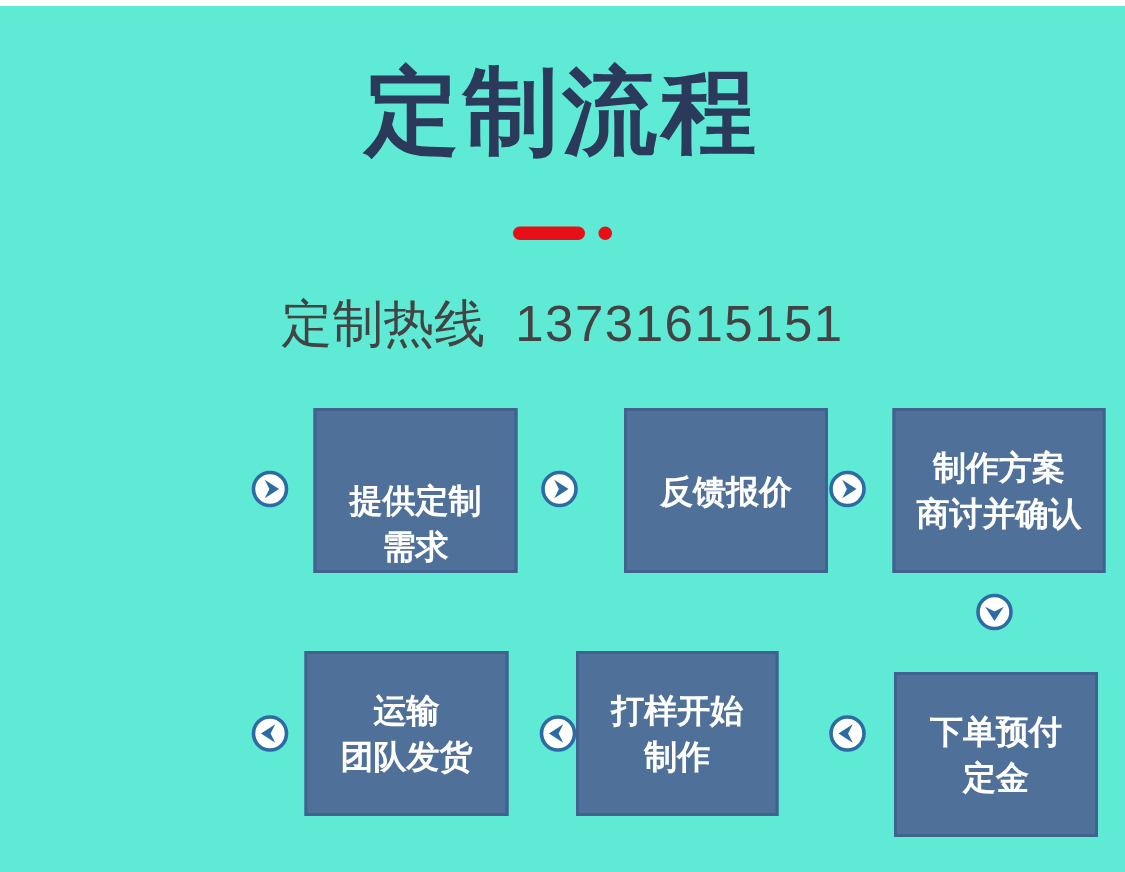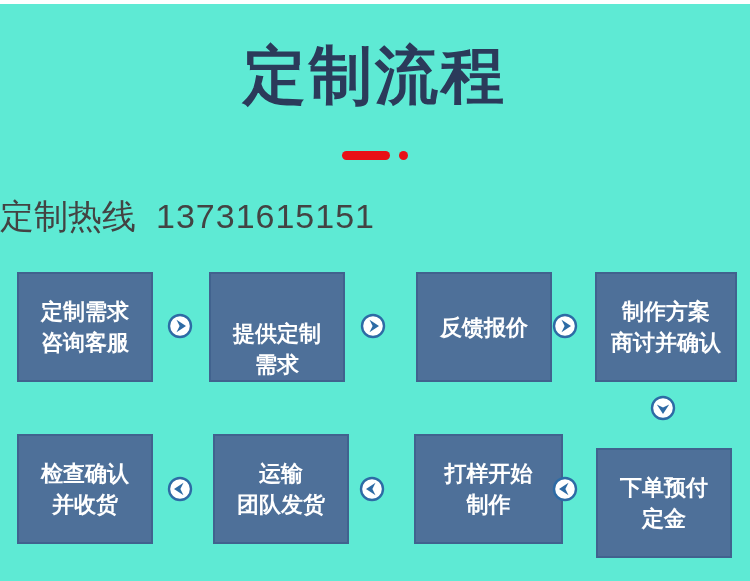--- a/index.html
+++ b/index.html
@@ -7,35 +7,35 @@
   .canvas{position:relative;width:750px;height:581px;background:#5eead4;overflow:hidden;margin:4px auto;}
 
   .title{position:absolute;top:36px;left:0;width:750px;text-align:center;
          font-size:63px;line-height:70px;font-weight:800;letter-spacing:3px;color:#2b3a5a;}
 
   .divider{position:absolute;top:145px;left:0;width:750px;height:12px;
            display:flex;align-items:center;justify-content:center;}
   .divider-bar{width:48px;height:9px;border-radius:5px;background:#e81016;}
   .divider-dot{width:9px;height:9px;border-radius:50%;background:#e81016;margin-left:9px;}
 
-  .hotline{position:absolute;top:192px;left:0;width:750px;
+  .hotline{position:absolute;top:192px;left:0;width:750px;text-align:center;
            font-size:34px;line-height:40px;color:#434343;font-weight:500;}
   .hotline-number{margin-left:20px;letter-spacing:1px;}
 
   .step-box{position:absolute;width:136px;height:110px;box-sizing:border-box;
             background:#4e7099;border:2px solid #41628e;
             display:flex;flex-direction:column;align-items:center;justify-content:center;
             color:#ffffff;font-size:22px;line-height:31px;font-weight:600;text-align:center;}
   .b1{left:17px;top:268px;}
   .b2{left:209px;top:268px;justify-content:flex-end;}
   .b3{left:416px;top:268px;}
   .b4{left:595px;top:268px;width:142px;}
   .b5{left:17px;top:430px;}
-  .b6{left:213px;top:430px;}
-  .b7{left:414px;top:430px;width:149px;}
+  .b6{left:203px;top:430px;}
+  .b7{left:384px;top:430px;width:135px;}
   .b8{left:596px;top:444px;}
 
   .arrow{position:absolute;width:26px;height:26px;}
   .a1{left:167px;top:309px;}
   .a2{left:360px;top:309px;}
   .a3{left:552px;top:309px;}
   .a-down{left:650px;top:391px;transform:rotate(90deg);}
   .a4{left:167px;top:472px;transform:rotate(180deg);}
   .a5{left:359px;top:472px;transform:rotate(180deg);}
   .a6{left:552px;top:472px;transform:rotate(180deg);}
@@ -50,24 +50,20 @@
 
   <div class="divider">
     <span class="divider-bar"></span>
     <span class="divider-dot"></span>
   </div>
 
   <div class="hotline">
     <span>定制热线</span><span class="hotline-number">13731615151</span>
   </div>
 
-  <div class="step-box b1">
-    <span>定制需求</span>
-    <span>咨询客服</span>
-  </div>
   <div class="arrow a1">
     <svg viewBox="0 0 26 26" width="26" height="26">
       <circle cx="13" cy="13" r="11" fill="#ffffff" stroke="#2d6ba5" stroke-width="2.4"></circle>
       <path d="M9.5 6.8 L19 13 L9.5 19.2 L12.6 13 Z" fill="#2d6ba5"></path>
     </svg>
   </div>
   <div class="step-box b2">
     <span>提供定制</span>
     <span>需求</span>
   </div>
@@ -91,24 +87,20 @@
     <span>商讨并确认</span>
   </div>
 
   <div class="arrow a-down">
     <svg viewBox="0 0 26 26" width="26" height="26">
       <circle cx="13" cy="13" r="11" fill="#ffffff" stroke="#2d6ba5" stroke-width="2.4"></circle>
       <path d="M9.5 6.8 L19 13 L9.5 19.2 L12.6 13 Z" fill="#2d6ba5"></path>
     </svg>
   </div>
 
-  <div class="step-box b5">
-    <span>检查确认</span>
-    <span>并收货</span>
-  </div>
   <div class="arrow a4">
     <svg viewBox="0 0 26 26" width="26" height="26">
       <circle cx="13" cy="13" r="11" fill="#ffffff" stroke="#2d6ba5" stroke-width="2.4"></circle>
       <path d="M9.5 6.8 L19 13 L9.5 19.2 L12.6 13 Z" fill="#2d6ba5"></path>
     </svg>
   </div>
   <div class="step-box b6">
     <span>运输</span>
     <span>团队发货</span>
   </div>

